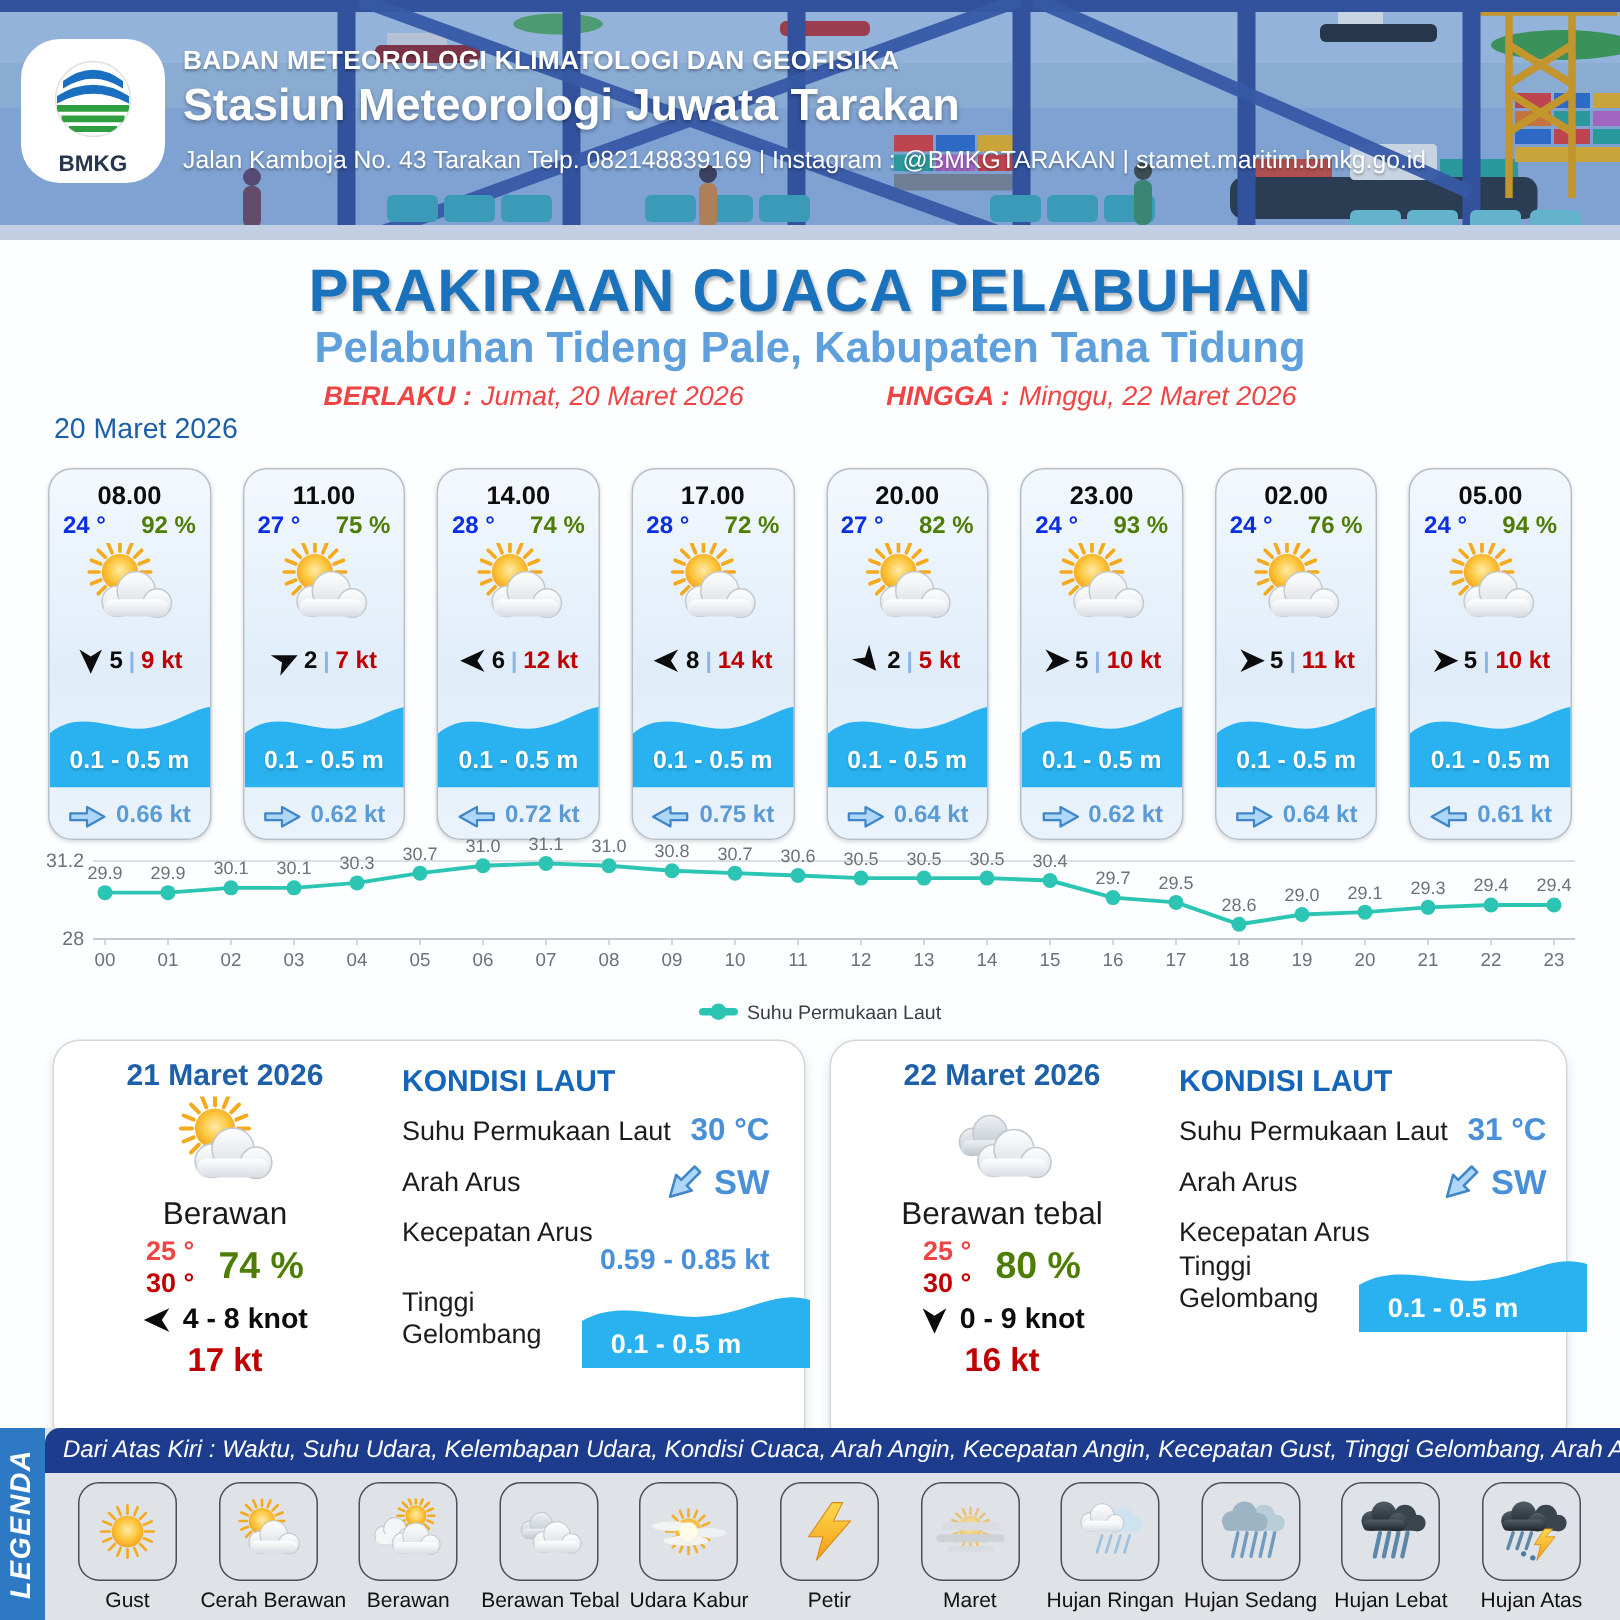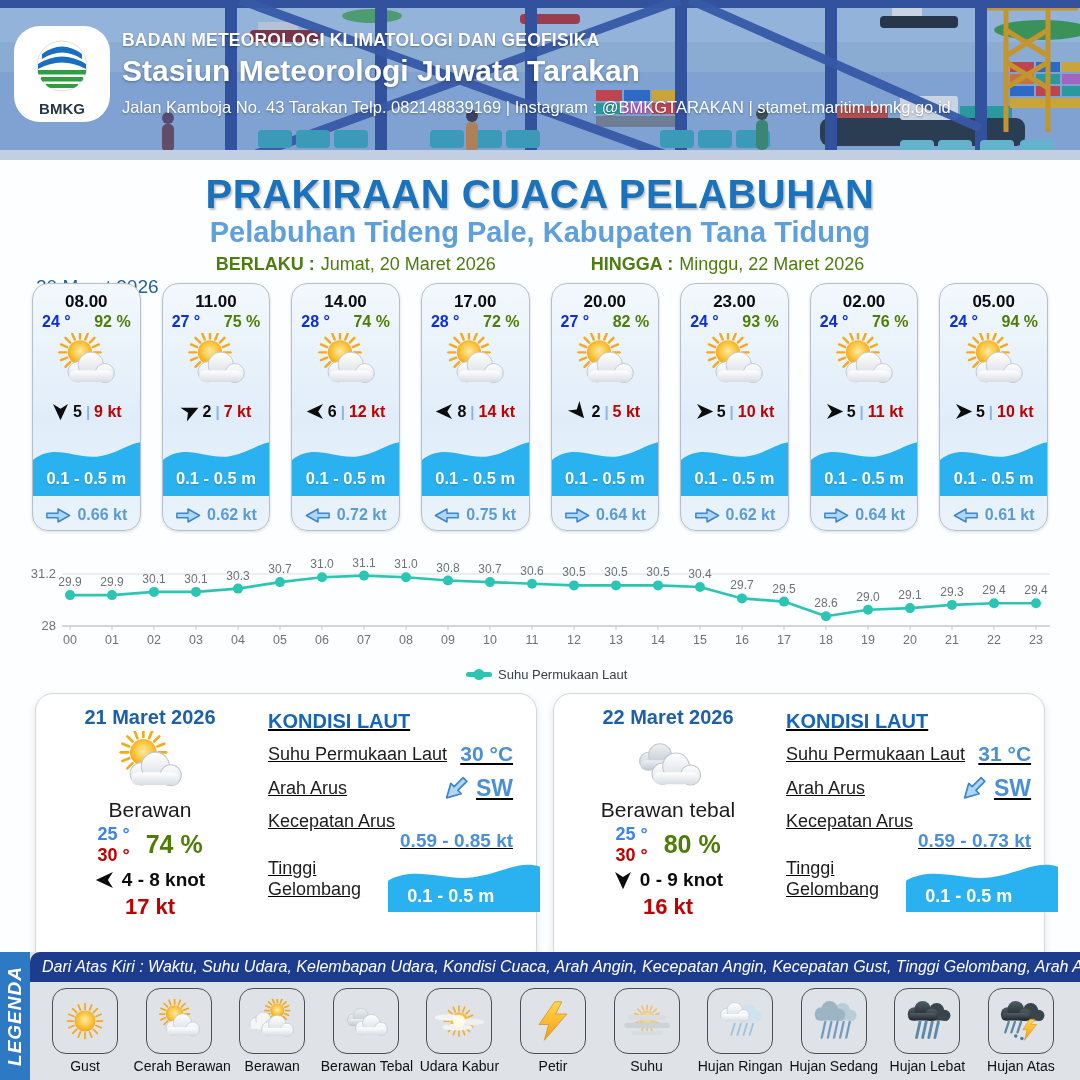--- a/index.html
+++ b/index.html
@@ -13,26 +13,26 @@
   .logo { position:absolute; top:26px; left:14px; width:96px; height:96px; z-index:3; }
   .hdr-text { position:absolute; left:122px; top:30px; z-index:3; color:#fff; }
   .hdr-agency { font-size:17.5px; font-weight:bold; letter-spacing:.2px; text-shadow:0 1px 2px rgba(0,0,0,.35); }
   .hdr-station { font-size:30px; font-weight:bold; margin-top:3px; text-shadow:0 1px 3px rgba(0,0,0,.35); }
   .hdr-address { font-size:16.5px; margin-top:10px; text-shadow:0 1px 2px rgba(0,0,0,.35); }
 
   
   .main-title { position:absolute; top:172px; width:100%; text-align:center; font-size:40px; font-weight:800;
     color:#1a72bd; letter-spacing:.5px; text-shadow:1.5px 2px 2px rgba(110,110,110,.45); }
   .subtitle { position:absolute; top:216px; width:100%; text-align:center; font-size:29px; font-weight:bold; color:#5e9fdc; }
-  .validity { position:absolute; top:254px; width:100%; display:flex; justify-content:center; gap:95px; font-size:18px; color:#4d7c0f; }
+  .validity { position:absolute; top:254px; width:100%; display:flex; justify-content:center; gap:95px; font-size:18px; color:#ef4444;font-style:italic; }
   .validity b { font-weight:bold; margin-right:6px; }
 
   
   .hourly-date { position:absolute; left:36px; top:276px; font-size:19px; font-weight:normal; color:#1d5fa8; }
-  .cards { position:absolute; left:32px; top:283px; width:1016px; display:flex; gap:21px; }
+  .cards { position:absolute; left:32px; top:312px; width:1016px; display:flex; gap:21px; }
   .hcard { position:relative; width:121px; height:248px; border:1px solid #b6bfc9; border-radius:16px;
     background:linear-gradient(180deg,#f3f8fd 0%,#e0edf9 55%,#eaf3fb 100%); overflow:hidden; box-shadow:0 1px 3px rgba(0,0,0,.15); }
   .htime { text-align:center; font-size:17px; font-weight:bold; margin-top:8px; color:#0c0c0c; }
   .hth { display:flex; justify-content:space-between; padding:1px 9px 0 9px; }
   .htemp { color:#0a2ee0; font-weight:bold; font-size:16px; }
   .hhum { color:#4e7d05; font-weight:bold; font-size:16px; }
   .hicon { display:flex; justify-content:center; margin-top:2px; height:62px; }
   .hwind { display:flex; align-items:center; justify-content:center; gap:3px; margin-top:7px; }
   .hws { font-size:16px; font-weight:bold; color:#0c0c0c; }
   .hsep { color:#8ab4e8; font-weight:bold; font-size:15px; margin:0 1px; }
@@ -49,26 +49,26 @@
 
   
   .day-card { position:absolute; top:693px; height:274px; background:#ffffff; border:1px solid #d2d7dc;
     border-radius:18px; box-shadow:0 3px 8px rgba(0,0,0,.10); display:flex; }
   .day-left { width:228px; padding-top:12px; text-align:center; flex-shrink:0; }
   .day-date { font-size:20px; font-weight:bold; color:#1d5fa8; }
   .day-icon { height:66px; display:flex; justify-content:center; margin-top:2px; }
   .day-cond { font-size:21px; color:#1a1a1a; margin-top:1px; }
   .day-th { display:flex; justify-content:center; align-items:center; gap:16px; margin-top:2px; }
   .day-temps { display:flex; flex-direction:column; align-items:flex-start; line-height:1.15; }
-  .tmin { color:#3b82f6; font-weight:bold; font-size:18px; }
+  .tmin { color:#ef4444; font-weight:bold; font-size:18px; }
   .tmax { color:#c00000; font-weight:bold; font-size:18px; }
   .day-hum { color:#4e7d05; font-weight:bold; font-size:25px; }
   .day-wind { display:flex; justify-content:center; align-items:center; gap:7px; margin-top:4px; font-size:19px; font-weight:bold; color:#0c0c0c; }
   .day-gust { color:#c00000; font-weight:bold; font-size:22px; margin-top:3px; }
-  .day-right { flex:1; padding:16px 24px 0 4px;text-decoration:underline; }
+  .day-right { flex:1; padding:16px 24px 0 4px; }
   .sea-title { font-size:20px; font-weight:bold; color:#1565b8; margin-bottom:9px; }
   .sea-row { display:flex; justify-content:space-between; align-items:center; margin-bottom:9px; }
   .sea-label { font-size:18px; color:#1c1c1c; }
   .sea-val { font-size:21px; font-weight:bold; color:#4a90d9; }
   .dirval { display:flex; align-items:center; gap:5px; font-size:23px; }
   .speedline { text-align:right; font-size:19px; font-weight:bold; color:#4a90d9; margin:-4px 0 6px 0; }
   .waverow { display:flex; justify-content:space-between; align-items:flex-start; }
   .wavebadge { position:relative; width:152px; height:54px; display:block; }
   .wavebadge svg { position:absolute; top:0; left:0; }
   .wavebadge .wbt { position:absolute; left:0; right:0; bottom:5px; text-align:center; color:#fff; font-weight:bold; font-size:18px; }
@@ -962,21 +962,20 @@
               <svg width="30" height="19" viewBox="0 0 28 18" style="display:block;transform:rotate(135deg)">
                 <path d="M2 6.5 H14 V2 L26.5 9 L14 16 V11.5 H2 Z" fill="#aed6f6" stroke="#3e86c9" stroke-width="1.6" stroke-linejoin="round"></path>
               </svg>
             </span>
           <span>SW</span>
         </span>
       </div>
       <div class="sea-row" style="margin-bottom:2px;">
         <span class="sea-label">Kecepatan Arus</span>
       </div>
-      <div class="speedline">0.59 - 0.73 kt</div>
       <div class="waverow">
         <span class="sea-label">Tinggi Gelombang</span>
         <span class="wavebadge">
             <svg width="152" height="54" viewBox="0 0 121 62" preserveAspectRatio="none">
               <path d="M0 26 C 22 8, 45 27, 68 22 C 90 18, 104 2, 121 10 L121 62 L0 62 Z" fill="#29b2ef"></path>
             </svg>
             <span class="wbt">0.1 - 0.5 m</span>
           </span>
       </div>
     </div>
@@ -1161,21 +1160,21 @@
                 <line x1="36.0" y1="11.3" x2="37.7" y2="7.1" stroke="#f5a91c" stroke-width="2" stroke-linecap="round"></line>
                 <line x1="39.4" y1="13.6" x2="42.6" y2="10.4" stroke="#f5a91c" stroke-width="2" stroke-linecap="round"></line>
                 <line x1="41.7" y1="17.0" x2="45.9" y2="15.3" stroke="#f5a91c" stroke-width="2" stroke-linecap="round"></line>
                 <circle cx="32" cy="21" r="9" fill="url(#sunG)"></circle>
               </g>
               <rect x="10" y="17" width="44" height="6" rx="3" fill="#d9dde1"></rect>
               <rect x="6" y="26" width="52" height="6" rx="3" fill="#cdd2d7"></rect>
               <rect x="14" y="35" width="36" height="5" rx="2.5" fill="#d9dde1"></rect>
             </svg>
           </div>
-  <div class="llabel">Suhu</div>
+  <div class="llabel">Maret</div>
 </div>
 <div class="ltile">
   <div class="lbox">
             <svg width="56" height="44" viewBox="0 0 64 48">
               <g fill="#cfe2f0" stroke="none">
    <circle cx="34" cy="17.6" r="6.4"></circle>
    <circle cx="42" cy="13.2" r="8"></circle>
    <circle cx="50.8" cy="18.4" r="6"></circle>
    <rect x="28.4" y="16.8" width="27.200000000000003" height="7.2" rx="3.6" stroke="none"></rect>
               </g>

